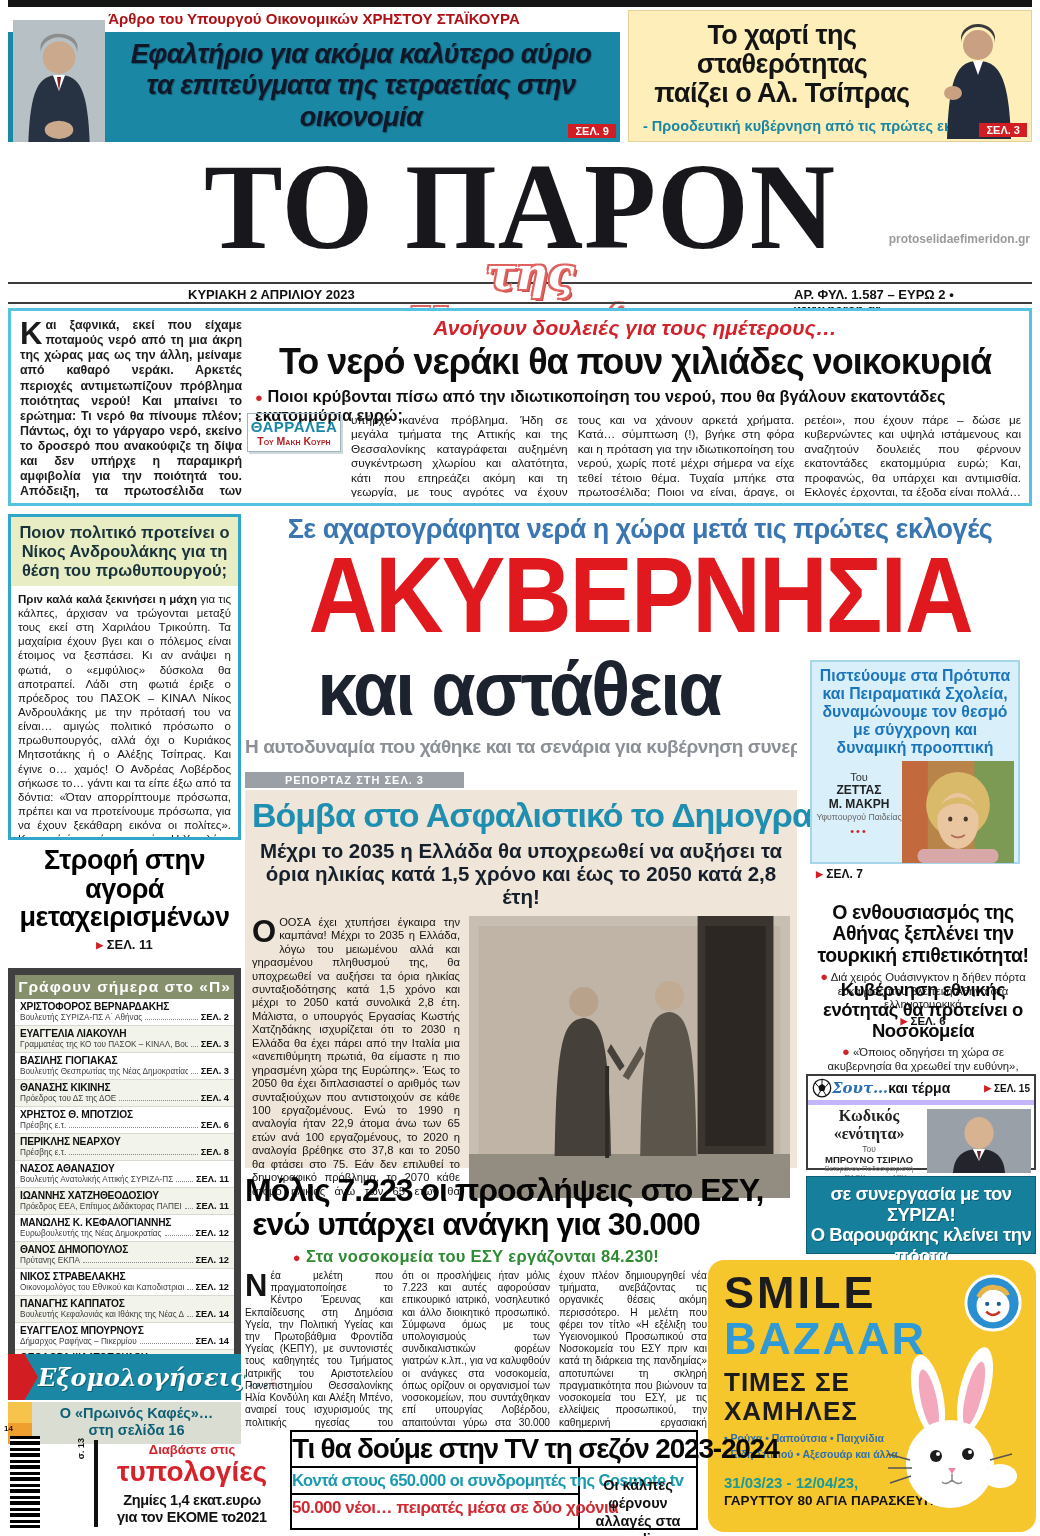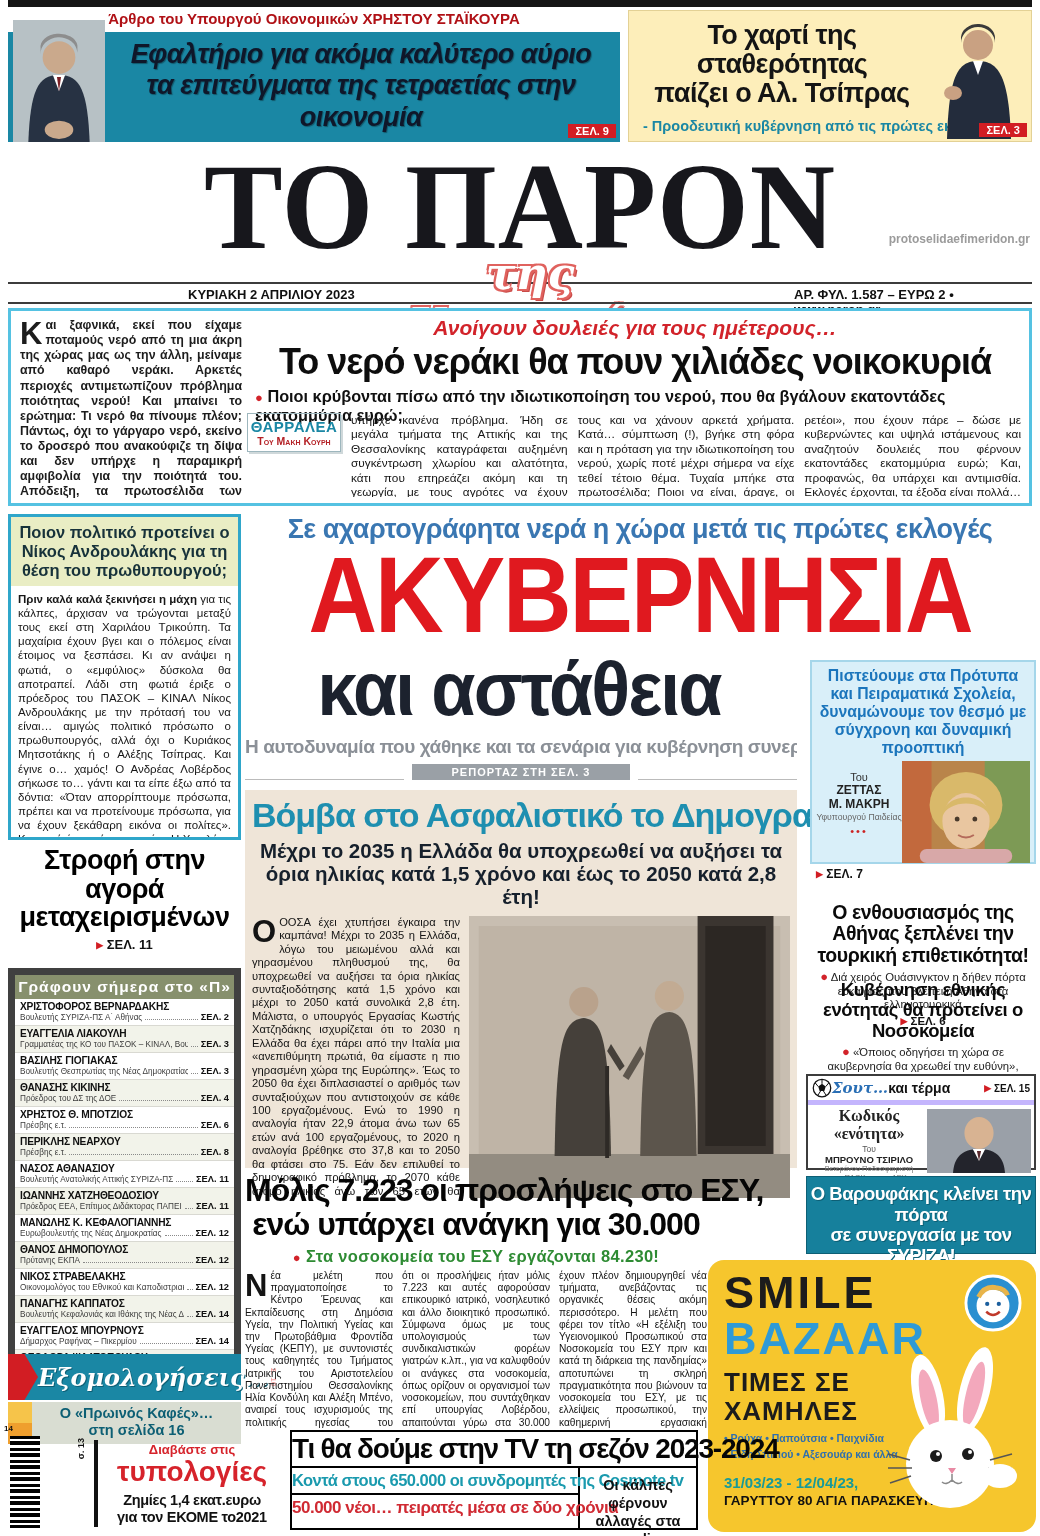--- a/index.html
+++ b/index.html
@@ -86,39 +86,39 @@
   .conf-sub-text { flex:1; text-align:center; color:#0d5f74; font-weight:800; font-size:14.5px; padding:3px 0 4px; line-height:1.2; }
 
   
   .c-kicker { left:245px; top:514px; width:790px; text-align:center; color:#3a77b2; font-weight:800; font-size:27px; letter-spacing:-0.5px; }
   .c-akyv { left:245px; top:542px; width:790px; text-align:center; color:#e0191f; font-weight:900;
     font-size:95px; line-height:1; letter-spacing:-2px; transform:scaleY(1.13); transform-origin:top; }
   .c-asta { left:245px; top:650px; width:548px; text-align:center; color:#1c222e; font-weight:900;
     font-size:72px; line-height:1; letter-spacing:-2px; transform:scaleY(1.06); transform-origin:top; }
   .c-deck { left:245px; top:736px; width:552px; text-align:center; color:#8b9097; font-weight:800;
     font-size:19px; letter-spacing:-0.4px; white-space:nowrap; overflow:hidden; }
-  .c-report { left:245px; top:764px; width:552px; display:flex; align-items:flex-end; gap:8px; }
+  .c-report { left:245px; top:764px; width:552px; display:flex; align-items:flex-start; gap:8px;flex-direction:column; }
   .rep-line { flex:1; height:1px; background:#bbb; }
   .rep-badge { background:#9aa0a6; color:#fff; font-size:11px; font-weight:bold; padding:2px 40px; letter-spacing:1px; }
   .bomba { left:245px; top:790px; width:552px; height:378px; background:#efe5d8; padding:6px 7px; }
   .b-headline { text-align:center; color:#1e8fb0; font-weight:900; font-size:34px; letter-spacing:-1px; white-space:nowrap; }
   .b-subhead { text-align:center; color:#16202c; font-weight:800; font-size:20.5px; line-height:1.12; margin-top:5px; }
   .b-content { display:flex; gap:9px; margin-top:7px; }
   .b-text { width:208px; flex:none; font-size:11.2px; line-height:1.2; text-align:justify; color:#141414;
     height:282px; overflow:hidden; }
   .b-photo { flex:1; height:282px; }
   .b-photo svg { width:100%; height:100%; display:block; }
   .esy { left:245px; top:1174px; width:462px; }
   .esy-h { text-align:center; font-size:32px; font-weight:800; letter-spacing:-1px; line-height:1.06; color:#050505; white-space:nowrap; }
   .esy-bullet { text-align:center; color:#2e8b33; font-weight:800; font-size:16.5px; margin:5px 0 4px; letter-spacing:0.3px; }
   .esy-cols { display:flex; gap:9px; height:158px; overflow:hidden; }
   .esy-col { flex:1; font-size:10.2px; line-height:1.2; text-align:justify; color:#141414; }
 
   
-  .makri { left:810px; top:660px; width:226px; height:204px; background:#d9eff9; border:2px solid #a5d6ea; padding:5px 4px 3px; }
+  .makri { left:810px; top:660px; width:210px; height:204px; background:#d9eff9; border:2px solid #a5d6ea; padding:5px 4px 3px; }
   .mk-h { color:#1b75bc; font-weight:800; font-size:15.8px; line-height:1.14; text-align:center; }
   .mk-row { display:flex; margin-top:4px; }
   .mk-by { width:86px; flex:none; text-align:center; padding-top:10px; color:#333; }
   .mk-of { font-size:11px; }
   .mk-n { font-weight:800; font-size:12px; color:#222; }
   .mk-role { font-size:8.7px; color:#666; margin-top:1px; }
   .mk-dots { color:#c22; font-size:11px; letter-spacing:2px; margin-top:3px; }
   .mk-photo { flex:1; height:102px; }
   .mk-page { font-size:12px; font-weight:800; margin-top:4px; color:#111; }
   .rbox { width:226px; text-align:center; }
@@ -531,22 +531,22 @@
           <ellipse cx="50" cy="24" rx="14" ry="16" fill="#d8b392"></ellipse>
           <path d="M50 40 C32 40 26 50 25 64 L75 64 C74 50 68 40 50 40" fill="#23242c"></path>
           <path d="M44 40 L50 52 L56 40 Z" fill="#fff"></path>
           <path d="M48 42 l2 10 l2 -10 z" fill="#5a2a2e"></path>
         </svg>
       </div>
     </div>
   </div>
 
   <div class="abs varouf">
+    <div class="vf-l">σε συνεργασία με τον ΣΥΡΙΖΑ!</div>
     <div class="vf-l">Ο Βαρουφάκης κλείνει την πόρτα</div>
-    <div class="vf-l">σε συνεργασία με τον ΣΥΡΙΖΑ!</div>
     <div class="vf-page"><span class="arr">▶</span> <span>ΣΕΛ. 7</span></div>
   </div>
 
   <div class="abs ad">
     <div class="ad-smile">SMILE</div>
     <div class="ad-bazaar">BAZAAR</div>
     <div class="ad-low">
       <div>ΤΙΜΕΣ ΣΕ</div>
       <div>ΧΑΜΗΛΕΣ</div>
     </div>

